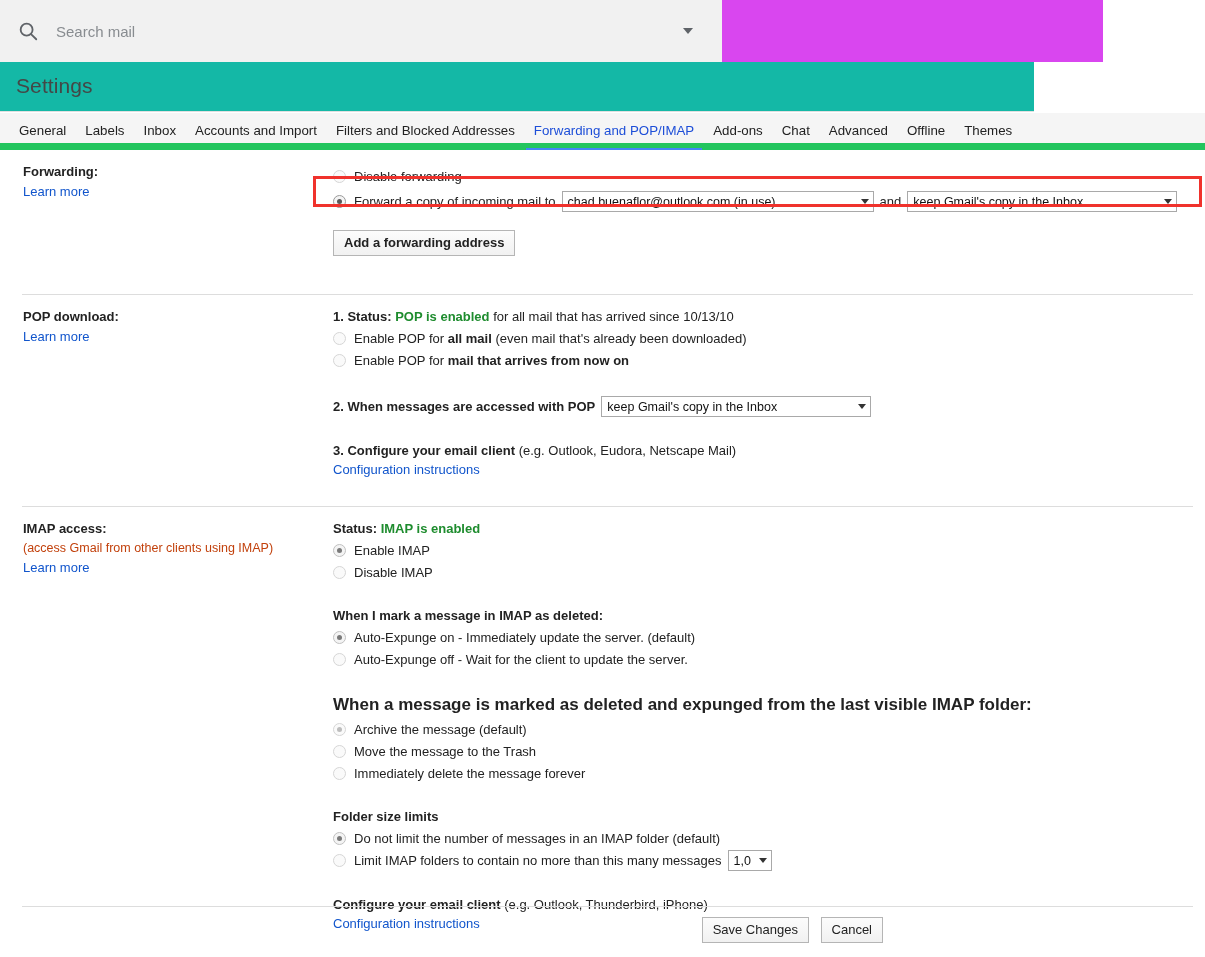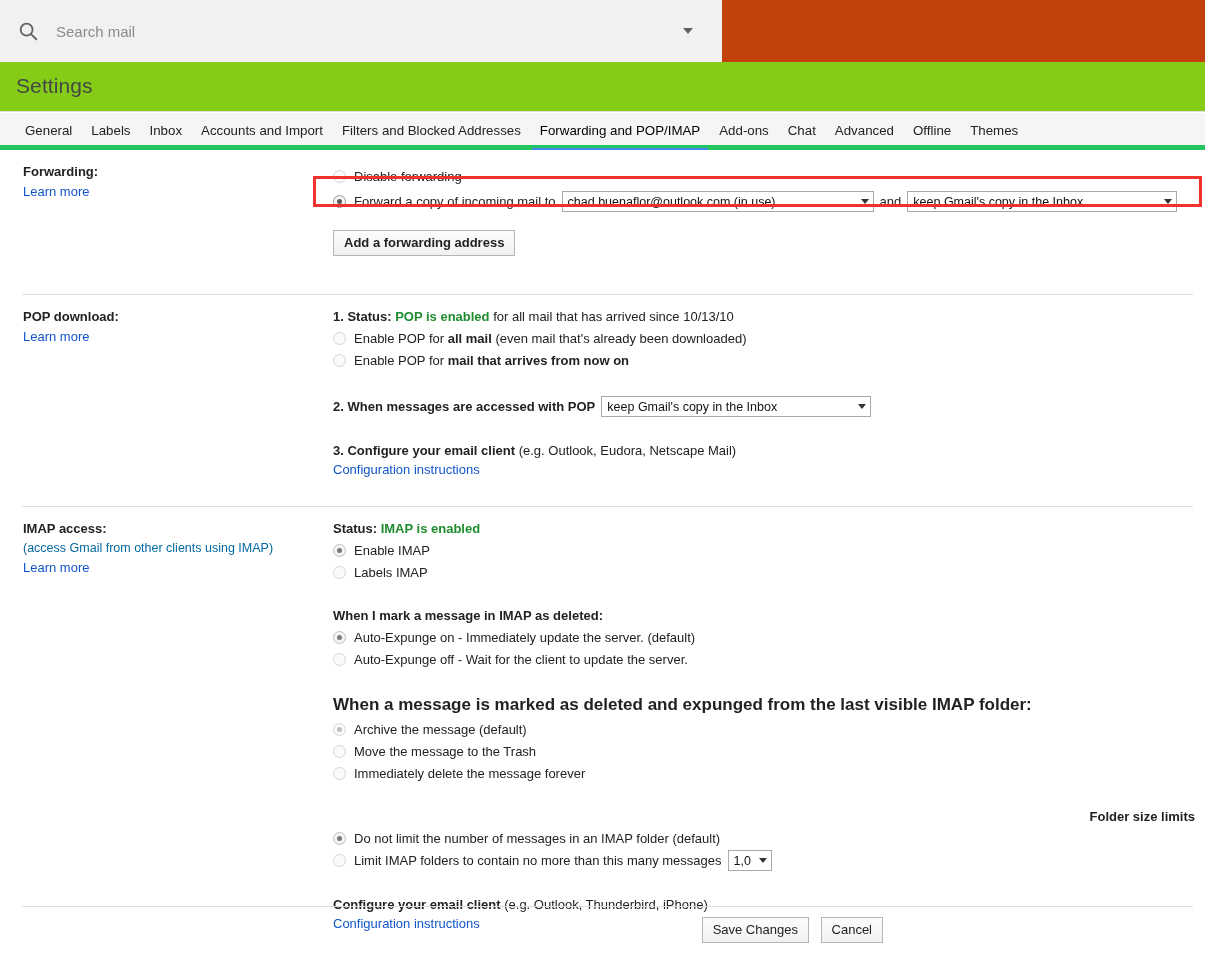--- a/index.html
+++ b/index.html
@@ -9,22 +9,22 @@
     background: #ffffff;
     font-family: "Liberation Sans", sans-serif;
     font-size: 13px;
     color: #222222;
     overflow: hidden;
   }
 
   
   #search-header {
     position: absolute; left: 0; top: 0;
-    width: 1205px; height: 62px;
-    background: #c2410c;
+    width: 1103px; height: 62px;
+    background: #d946ef;
   }
   #search-box {
     position: absolute; left: 0; top: 0;
     width: 722px; height: 62px;
     background: #f1f1f1;
     display: flex; align-items: center;
   }
   #search-icon-wrap {
     width: 56px; height: 62px;
     display: flex; align-items: center; justify-content: center;
@@ -46,51 +46,51 @@
   .caret-dn {
     width: 0; height: 0;
     border-left: 5px solid transparent;
     border-right: 5px solid transparent;
     border-top: 6px solid #5f6368;
   }
 
   
   #settings-title-bar {
     position: absolute; left: 0; top: 62px;
-    width: 1205px; height: 50px;
-    background: #84cc16;
+    width: 1034px; height: 50px;
+    background: #14b8a6;
     border-bottom: 1px solid #e0e0e0;
   }
   #page-title {
     position: absolute; left: 16px; top: 12px;
     font-size: 21px; color: #444746;
     font-weight: normal;
     letter-spacing: 0.1px;
   }
 
   
   #tabs-bar {
     position: absolute; left: 0; top: 113px;
     width: 1205px; height: 37px;
     background: #f5f5f5;
-    border-bottom: 5px solid #22c55e;
+    border-bottom: 7px solid #22c55e;
     display: flex; align-items: flex-start;
-    padding-left: 17px;
+    padding-left: 11px;
   }
   .tab {
     position: relative;
     font-size: 13.3px;
     color: #222;
     padding: 11px 8px 12px 8px;
     margin-right: 3px;
     cursor: pointer;
     white-space: nowrap;
     line-height: 14px;
   }
-  .tab.active { color: #000000; }
+  .tab.active { color: #1d4ed8; }
   .tab.active::after {
     content: "";
     position: absolute;
     left: 0; right: 0; bottom: -1px;
     height: 3px;
     background: #4285f4;
   }
 
   
   #content {
@@ -107,21 +107,21 @@
     flex: 0 0 333px;
     padding-left: 23px;
     padding-top: 14px;
   }
   .sec-body {
     flex: 1;
     padding-top: 14px;
     padding-right: 10px;
   }
   .lbl-title { font-weight: bold; font-size: 13px; color: #222; }
-  .lbl-sub   { font-size: 12.5px; color: #0369a1; margin-top: 5px; }
+  .lbl-sub   { font-size: 12.5px; color: #c2410c; margin-top: 5px; }
   .link { color: #15c; text-decoration: none; cursor: pointer; }
   .lnk-learn { display: inline-block; margin-top: 5px; font-size: 13px; }
 
   .divider {
     height: 1px; background: #dddddd;
     margin: 0 12px 0 22px;
   }
 
   
   .radio-row {
@@ -347,21 +347,21 @@
       <div style="font-size:13px;">
         <span class="b">Status: </span><span class="green">IMAP is enabled</span>
       </div>
 
       <div class="radio-row" style="margin-top:4px;">
         <span class="radio on"></span>
         <span class="rlabel">Enable IMAP</span>
       </div>
       <div class="radio-row">
         <span class="radio faint"></span>
-        <span class="rlabel">Labels IMAP</span>
+        <span class="rlabel">Disable IMAP</span>
       </div>
 
       <div class="mt26 b" style="font-size:13px;">When I mark a message in IMAP as deleted:</div>
       <div class="radio-row" style="margin-top:4px;">
         <span class="radio on"></span>
         <span class="rlabel">Auto-Expunge on - Immediately update the server. (default)</span>
       </div>
       <div class="radio-row">
         <span class="radio faint"></span>
         <span class="rlabel">Auto-Expunge off - Wait for the client to update the server.</span>
@@ -374,21 +374,21 @@
       </div>
       <div class="radio-row">
         <span class="radio faint"></span>
         <span class="rlabel">Move the message to the Trash</span>
       </div>
       <div class="radio-row">
         <span class="radio faint"></span>
         <span class="rlabel">Immediately delete the message forever</span>
       </div>
 
-      <div class="mt26 b" style="font-size:13px;text-align:right;">Folder size limits</div>
+      <div class="mt26 b" style="font-size:13px;">Folder size limits</div>
       <div class="radio-row" style="margin-top:4px;">
         <span class="radio on"></span>
         <span class="rlabel">Do not limit the number of messages in an IMAP folder (default)</span>
       </div>
       <div class="radio-row">
         <span class="radio faint"></span>
         <span class="rlabel">Limit IMAP folders to contain no more than this many messages</span>
         <span class="sel" style="width:44px;margin-left:6px;">
           <span class="sv">1,000</span>
           <span class="sc"></span>

